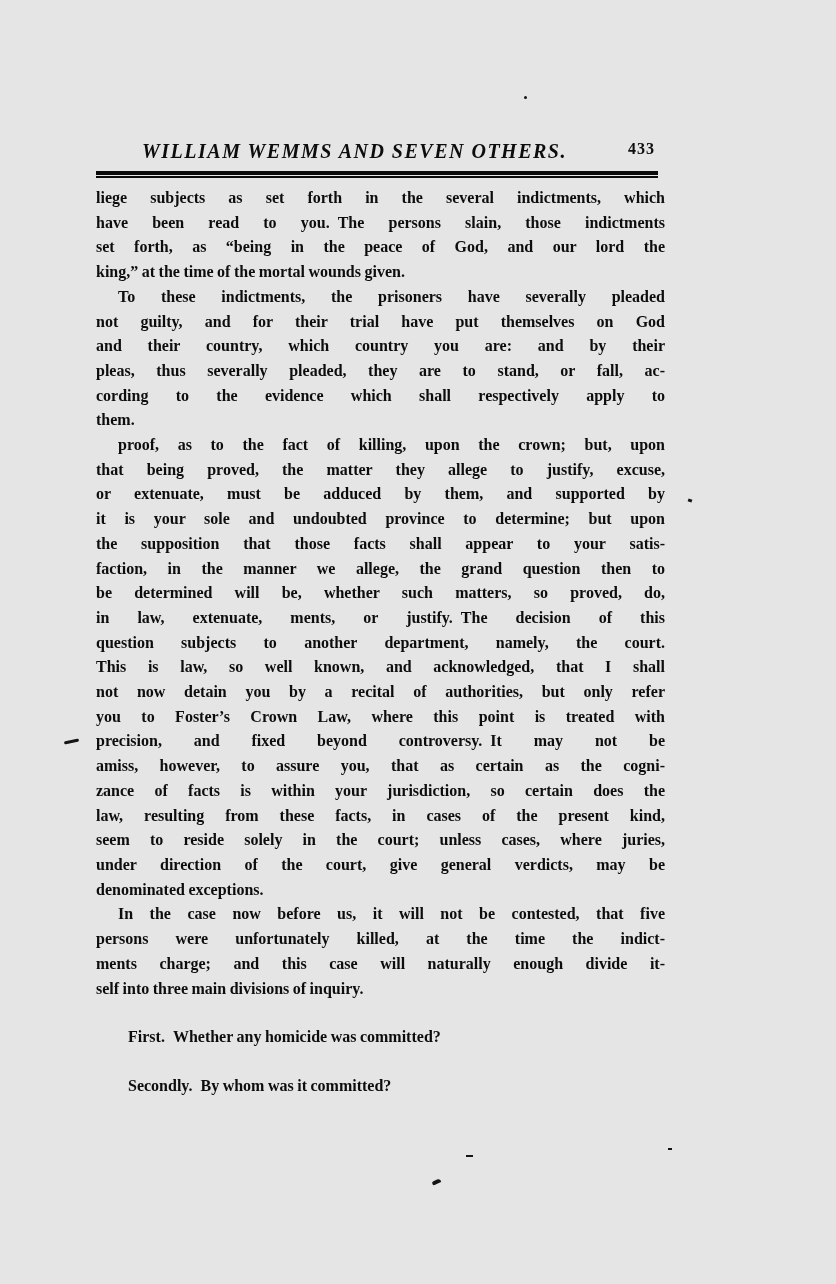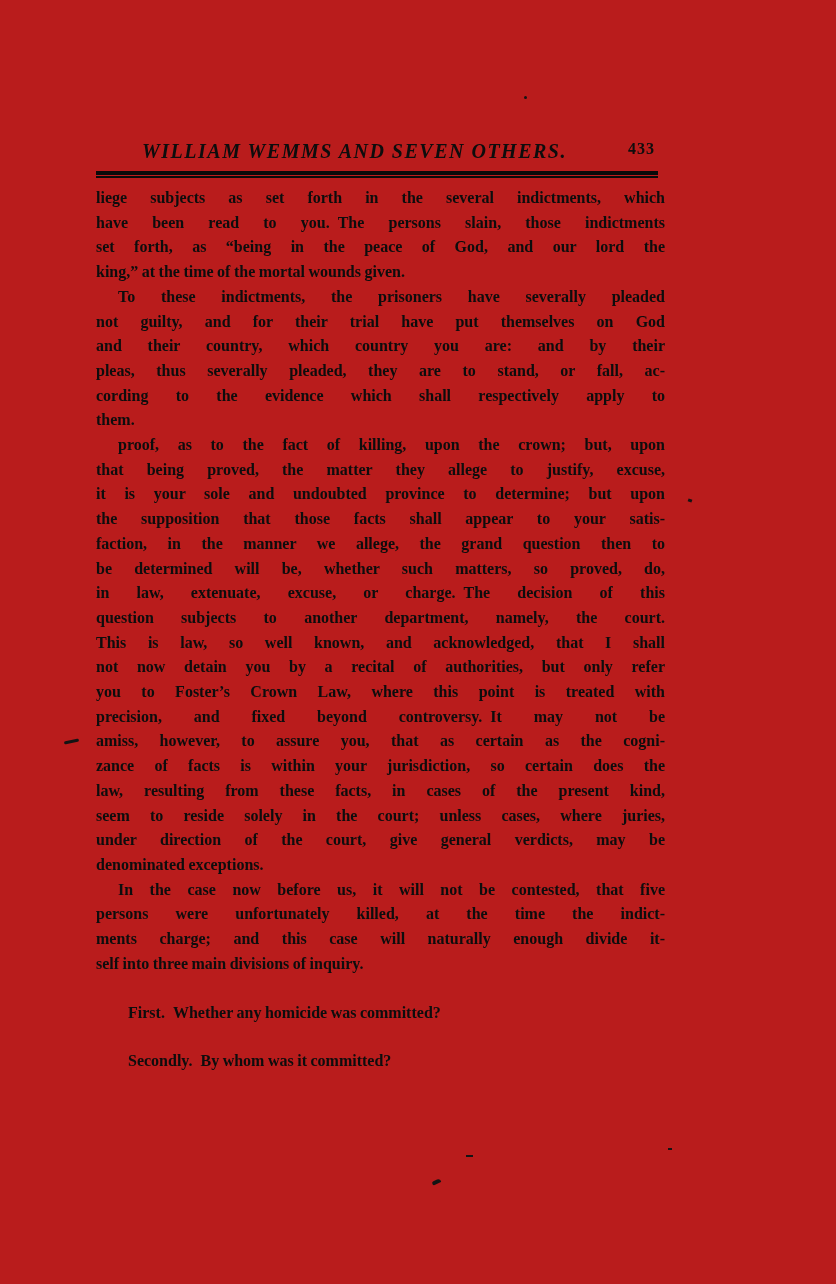--- a/index.html
+++ b/index.html
@@ -4,21 +4,21 @@
 <style>
   html, body {
     margin: 0;
     padding: 0;
     background: #ffffff;
   }
   .scan-page {
     position: relative;
     width: 836px;
     height: 1284px;
-    background: #b91c1c;
+    background: #e5e5e5;
     overflow: hidden;
     font-family: "Liberation Serif", "DejaVu Serif", serif;
     color: #0d0d0d;
   }
   
   .running-header {
     position: absolute;
     left: 96px;
     top: 140px;
     width: 569px;
@@ -113,25 +113,26 @@
         <div class="line">To these indictments, the prisoners have severally pleaded</div>
         <div class="line">not guilty, and for their trial have put themselves on God</div>
         <div class="line">and their country, which country you are: and by their</div>
         <div class="line">pleas, thus severally pleaded, they are to stand, or fall, ac-</div>
         <div class="line">cording to the evidence which shall respectively apply to</div>
         <div class="line last">them.</div>
       </div>
       <div class="para indent">
         <div class="line">proof, as to the fact of killing, upon the crown; but, upon</div>
         <div class="line">that being proved, the matter they allege to justify, excuse,</div>
+        <div class="line">or extenuate, must be adduced by them, and supported by</div>
         <div class="line">it is your sole and undoubted province to determine; but upon</div>
         <div class="line">the supposition that those facts shall appear to your satis-</div>
         <div class="line">faction, in the manner we allege, the grand question then to</div>
         <div class="line">be determined will be, whether such matters, so proved, do,</div>
-        <div class="line">in law, extenuate, excuse, or charge. The decision of this</div>
+        <div class="line">in law, extenuate, ments, or justify. The decision of this</div>
         <div class="line">question subjects to another department, namely, the court.</div>
         <div class="line">This is law, so well known, and acknowledged, that I shall</div>
         <div class="line">not now detain you by a recital of authorities, but only refer</div>
         <div class="line">you to Foster’s Crown Law, where this point is treated with</div>
         <div class="line">precision, and fixed beyond controversy. It may not be</div>
         <div class="line">amiss, however, to assure you, that as certain as the cogni-</div>
         <div class="line">zance of facts is within your jurisdiction, so certain does the</div>
         <div class="line">law, resulting from these facts, in cases of the present kind,</div>
         <div class="line">seem to reside solely in the court; unless cases, where juries,</div>
         <div class="line">under direction of the court, give general verdicts, may be</div>

